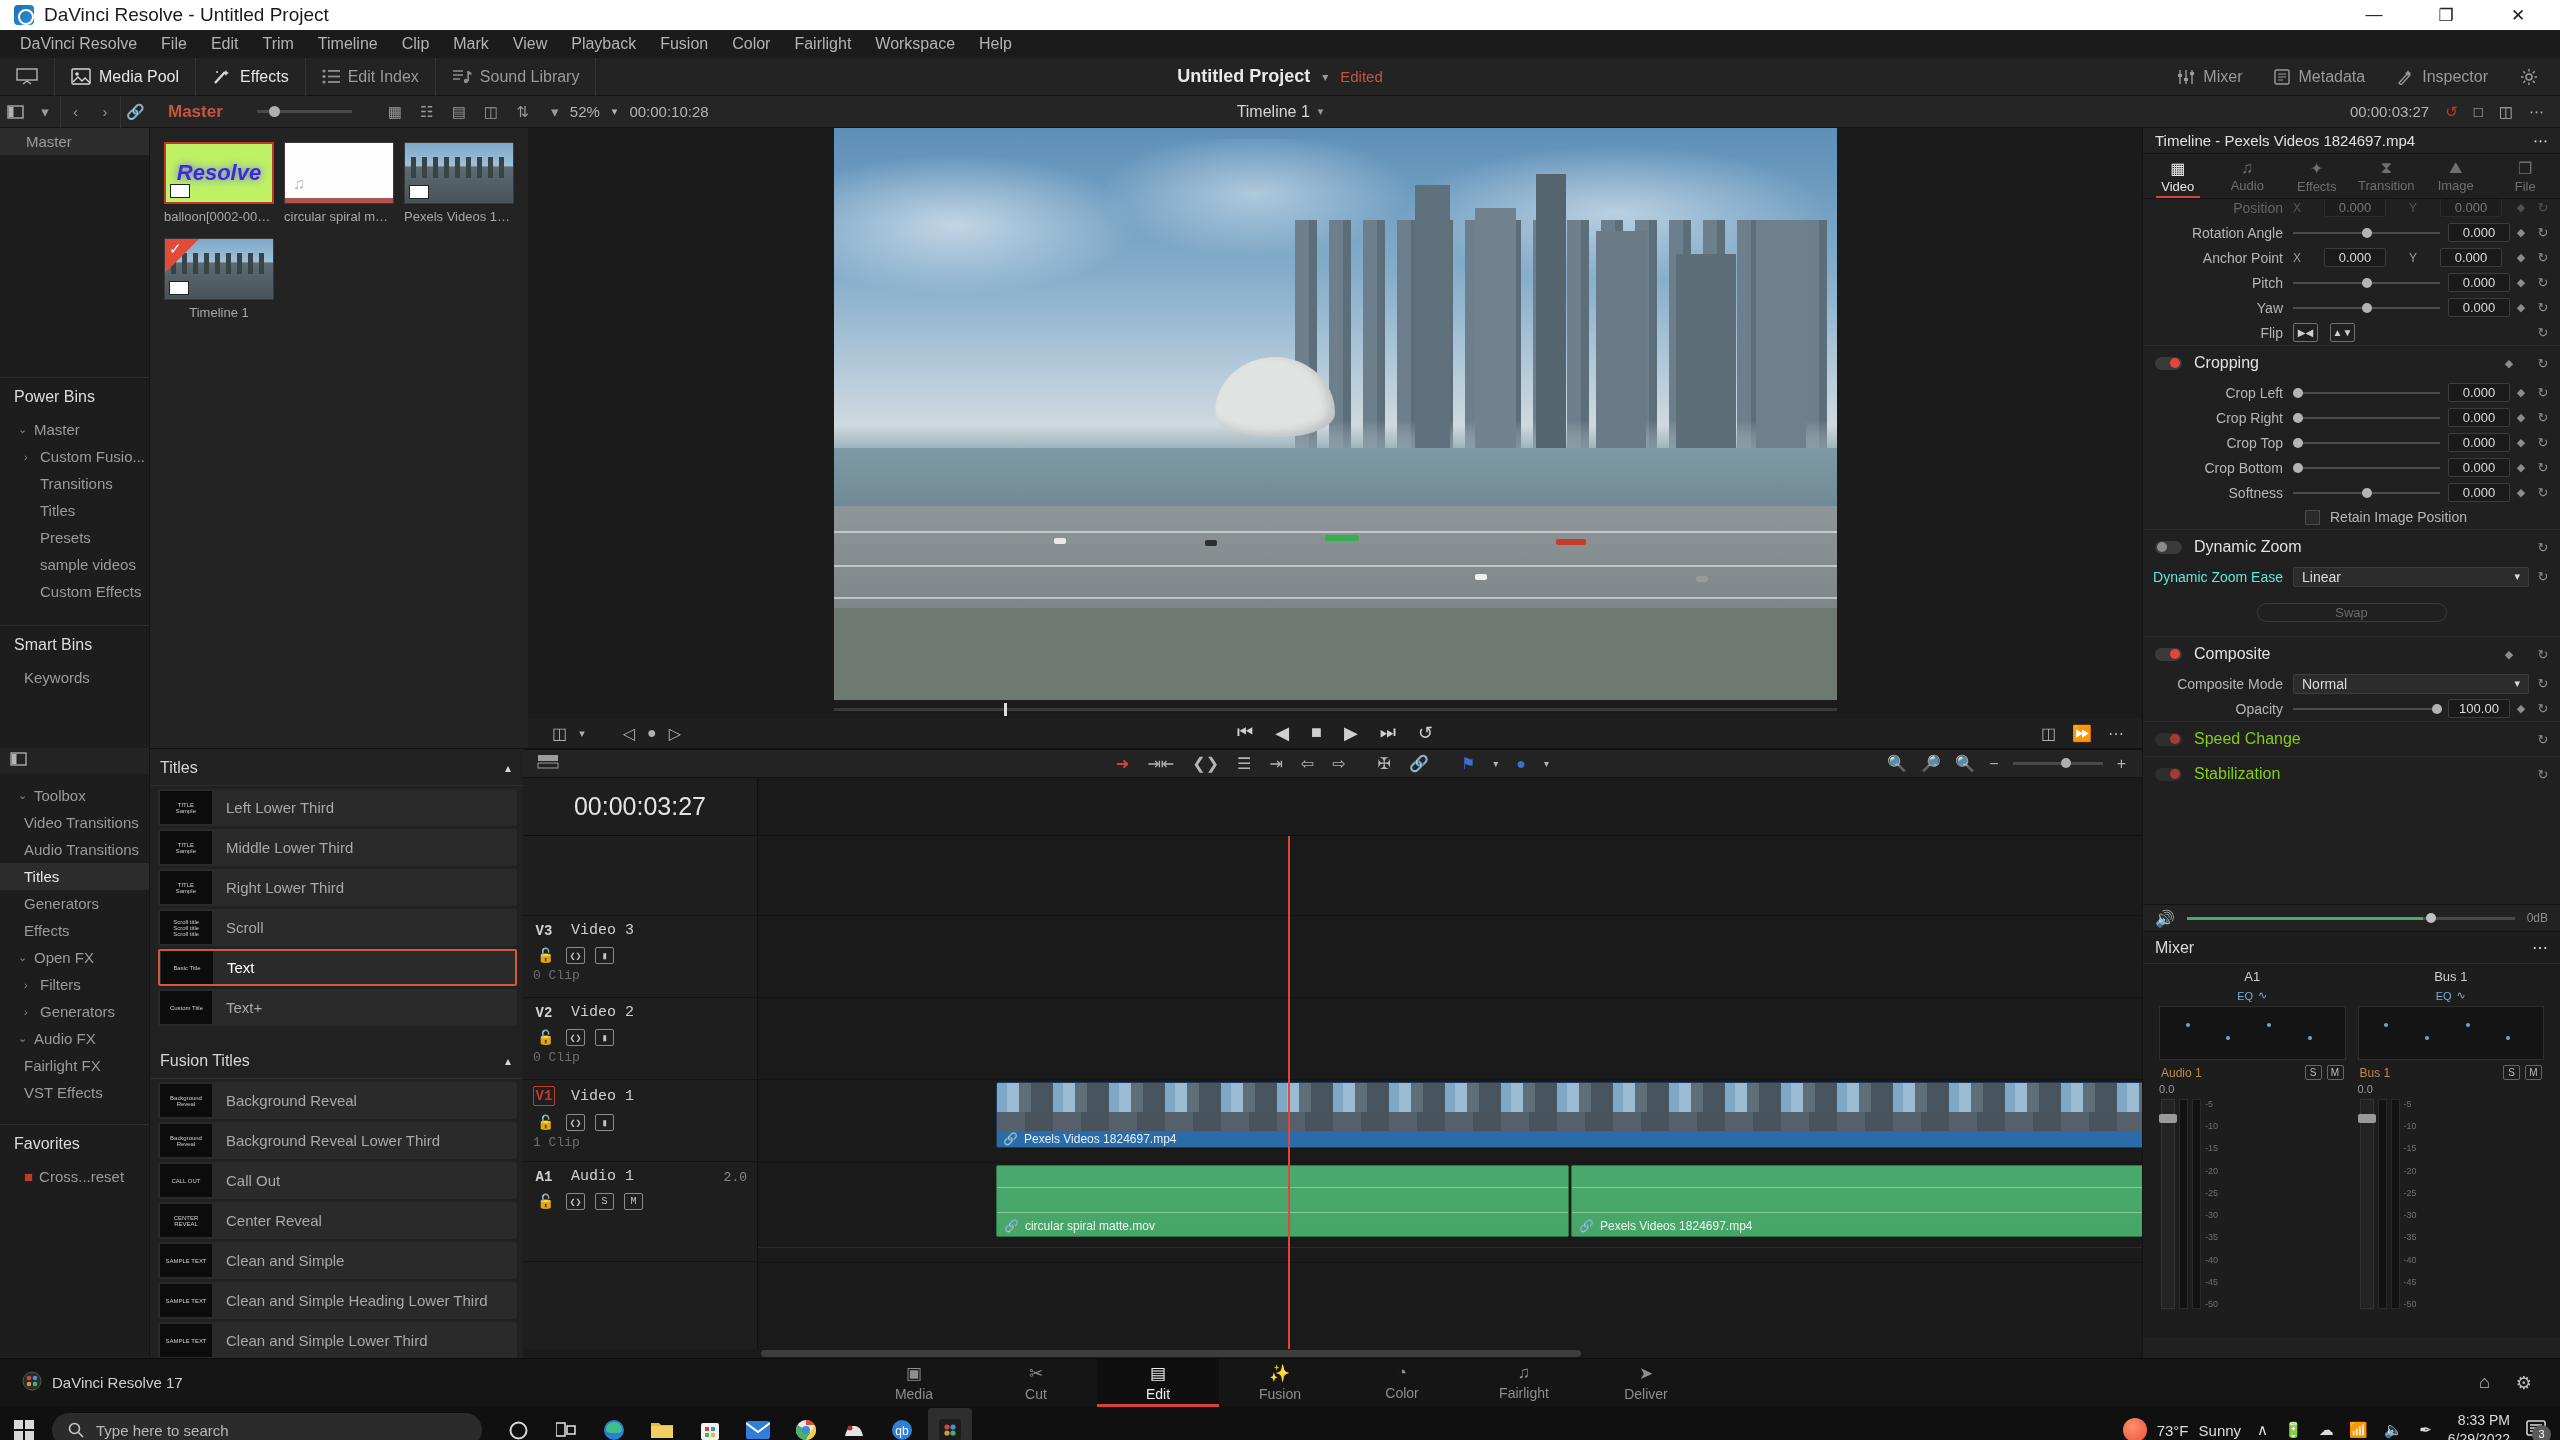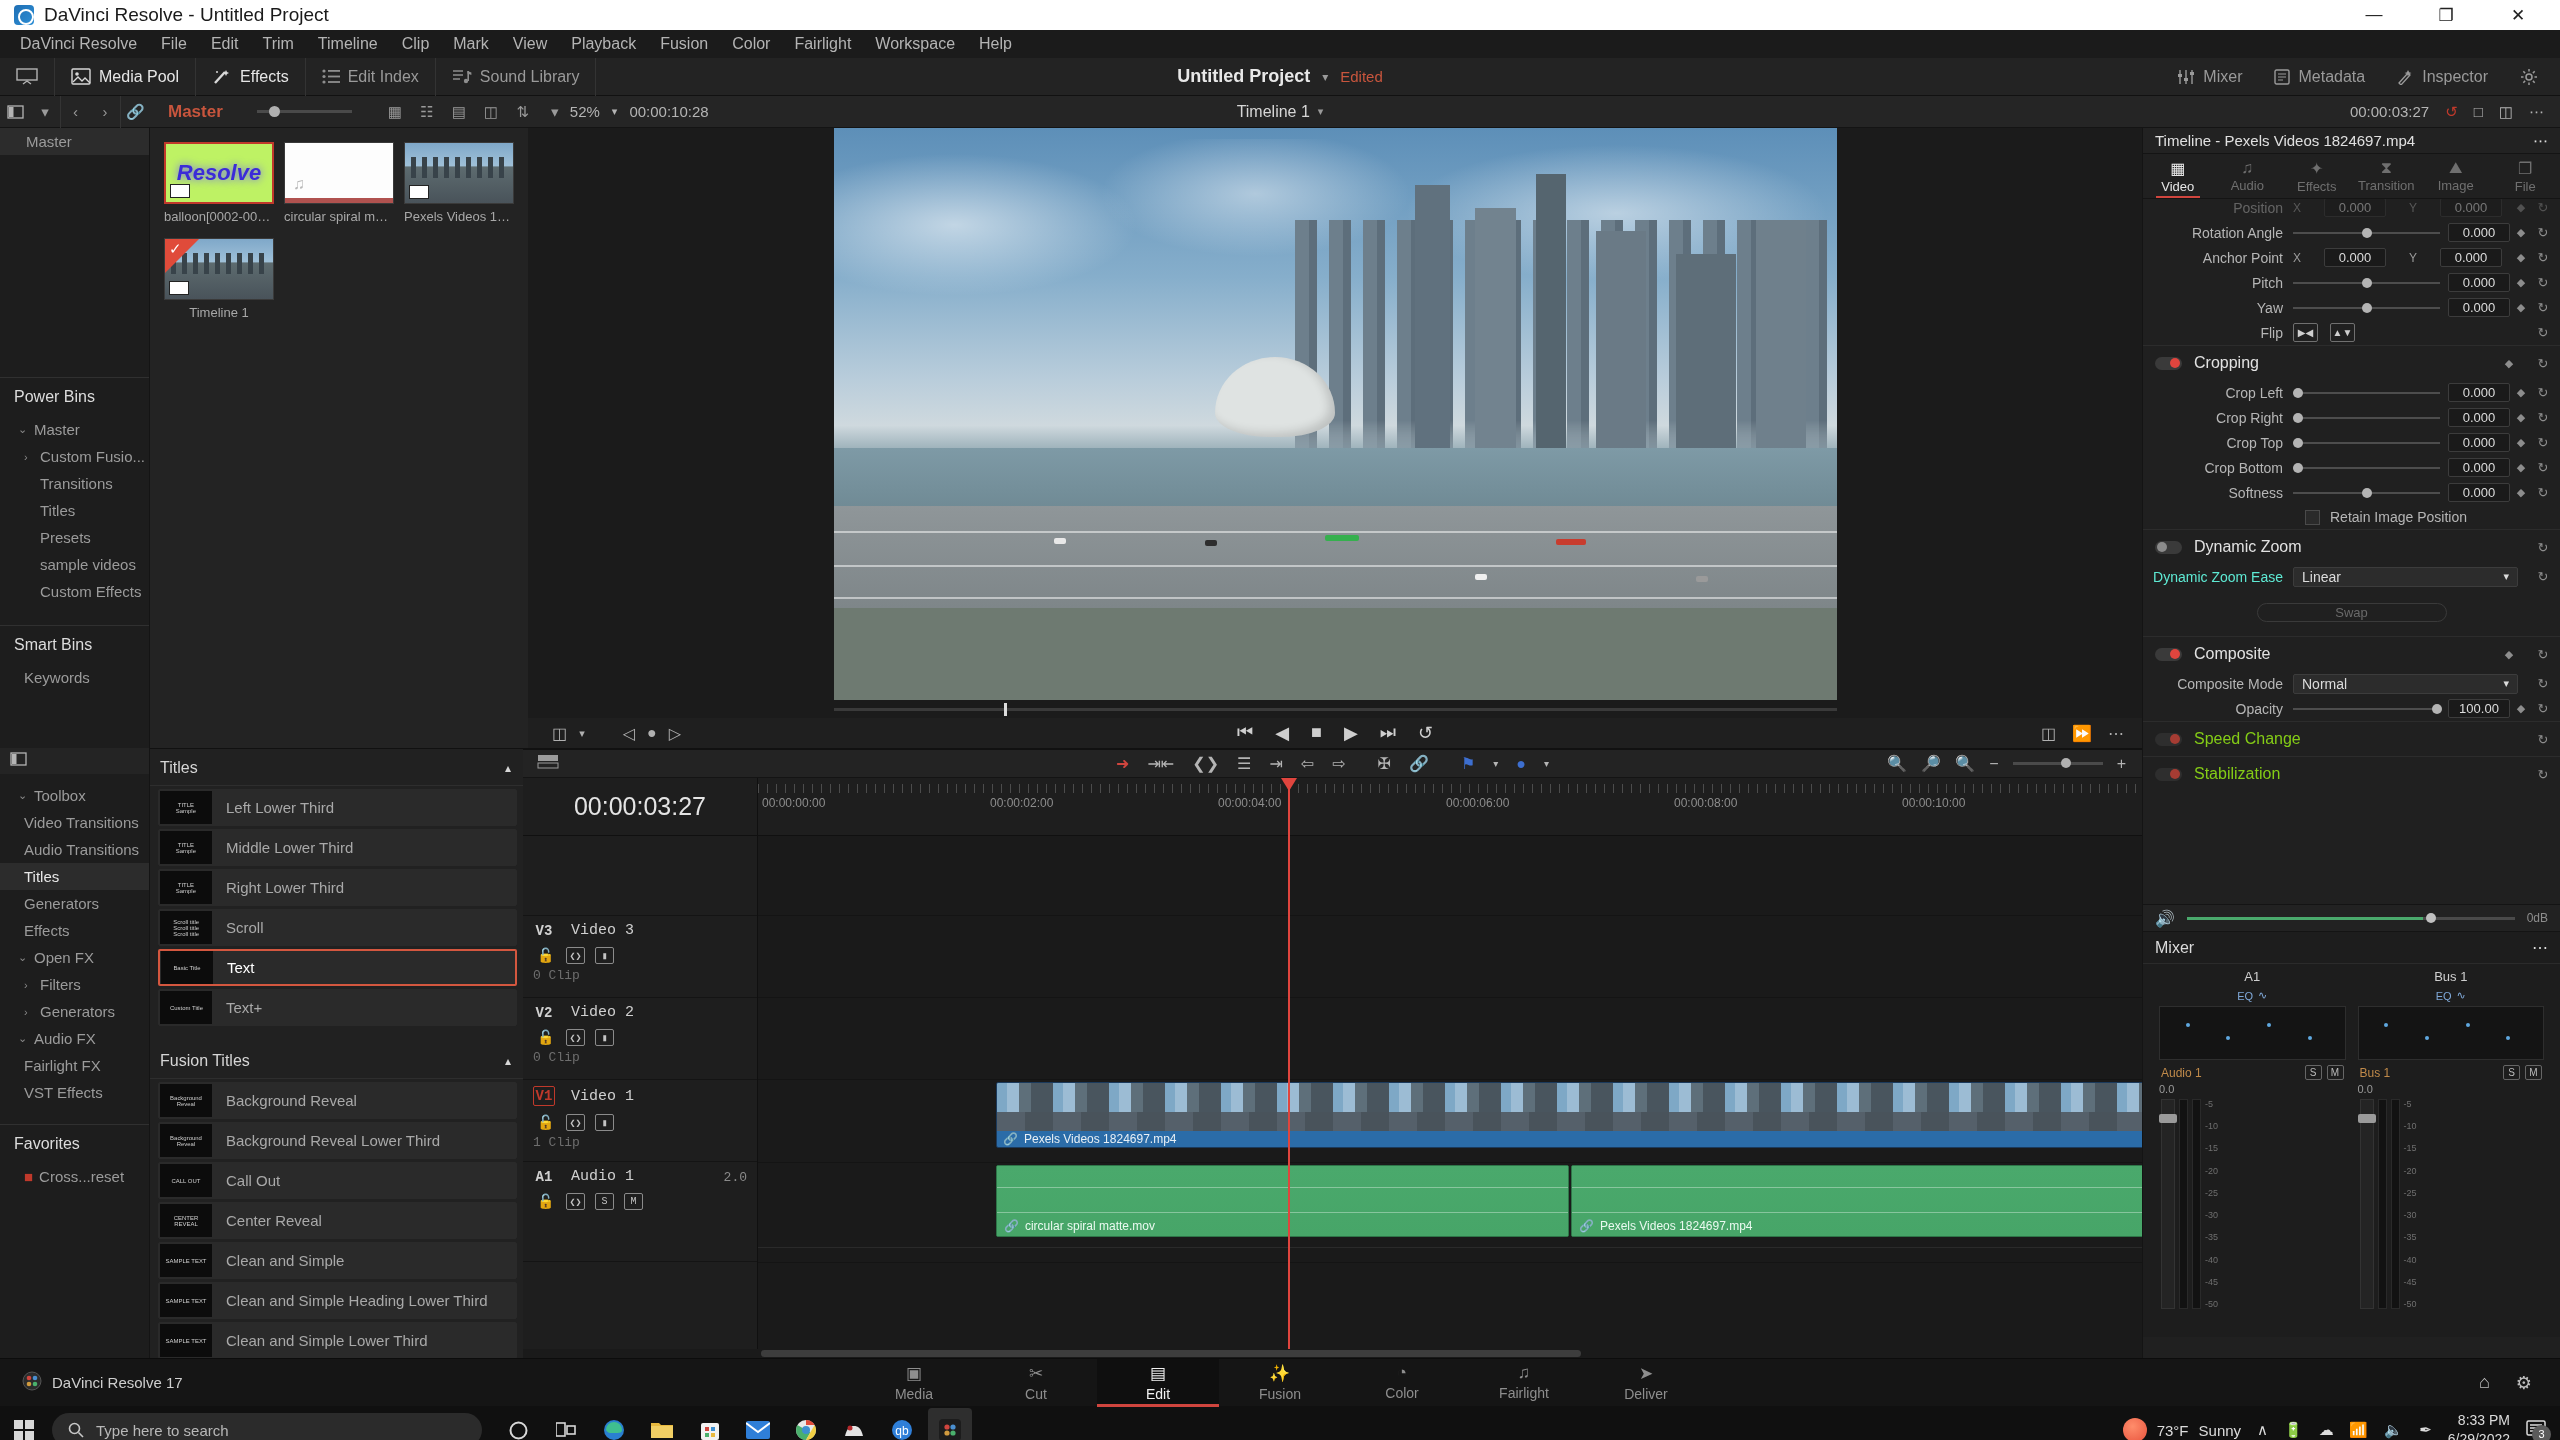--- a/index.html
+++ b/index.html
@@ -197,21 +197,21 @@
   .sec-hd{display:flex;align-items:center;gap:12px;padding:8px 6px 8px 12px;border-top:1px solid #2c2c2c;}
   .toggle{width:27px;height:13px;border-radius:7px;background:#3a3a3a;position:relative;}
   .toggle .dot{position:absolute;top:1.5px;width:10px;height:10px;border-radius:50%;}
   .toggle.on .dot{right:2px;background:#e0453e;}
   .toggle.off .dot{left:2px;background:#8b8b8b;}
   .sec-name{font-size:16px;color:#e2e2e2;flex:1;}
   .sec-name.dim{color:#84cc16;}
   .xy-field{display:flex;align-items:center;gap:5px;}
   .ax{font-size:12px;color:#9a9a9a;}
   .dd{flex:1;height:20px;background:#2c2c2c;border:1px solid #3c3c3c;border-radius:2px;
-    display:flex;align-items:center;justify-content:space-between;padding:0 8px;font-size:14px;color:#dcdcdc;margin-right:14px;}
+    display:flex;align-items:center;justify-content:space-between;padding:0 8px;font-size:14px;color:#dcdcdc;margin-right:3px;}
   .swapbtn{width:190px;height:19px;border:1px solid #3a3a3a;border-radius:10px;margin:14px auto;
     font-size:13px;color:#6a6a6a;display:flex;align-items:center;justify-content:center;}
   .chkrow{display:flex;align-items:center;gap:10px;padding-left:162px;height:24px;}
   .chkbox{width:15px;height:15px;background:#2a2a2a;border:1px solid #4a4a4a;}
   .flipbtn{width:25px;height:19px;border:1px solid #707070;border-radius:2px;
     display:flex;align-items:center;justify-content:center;font-size:10px;color:#cfcfcf;}
 
   
   .mix-bar{height:28px;background:#222;display:flex;align-items:center;gap:12px;
     padding:0 12px;border-top:1px solid #141414;border-bottom:1px solid #141414;}
@@ -796,34 +796,20 @@
             <span>−</span>
             <span style="width:90px;height:3px;background:#4a4a4a;position:relative;display:inline-block">
               <span style="position:absolute;left:48px;top:-4px;width:10px;height:10px;border-radius:50%;background:#b0b0b0"></span>
             </span>
             <span>+</span>
           </div>
         </div>
 
         <div class="tl-head">
           <div class="tl-tc">00:00:03:27</div>
-          <div class="tl-ruler">
-            <div class="ruler-ticks"></div>
-            <div id="rulerlabels">
-                <span class="ruler-lbl" style="left: 4px;">00:00:00:00</span>
-                <span class="ruler-lbl" style="left: 232px;">00:00:02:00</span>
-                <span class="ruler-lbl" style="left: 460px;">00:00:04:00</span>
-                <span class="ruler-lbl" style="left: 688px;">00:00:06:00</span>
-                <span class="ruler-lbl" style="left: 916px;">00:00:08:00</span>
-                <span class="ruler-lbl" style="left: 1144px;">00:00:10:00</span>
-              </div>
-            <div class="playhead" style="left:530px;height:58px">
-                <span class="tip"></span>
-              </div>
-          </div>
         </div>
 
         <div class="tl-body">
           <div class="tl-headers">
             <div style="height:80px;border-bottom:1px solid #141414"></div>
             <div id="trackheaders">
                 <div class="trk-hd" style="height: 82px;">
                   <div class="trk-title">
                     <span class="trk-num">V3</span>
                     <span>Video 3</span>

